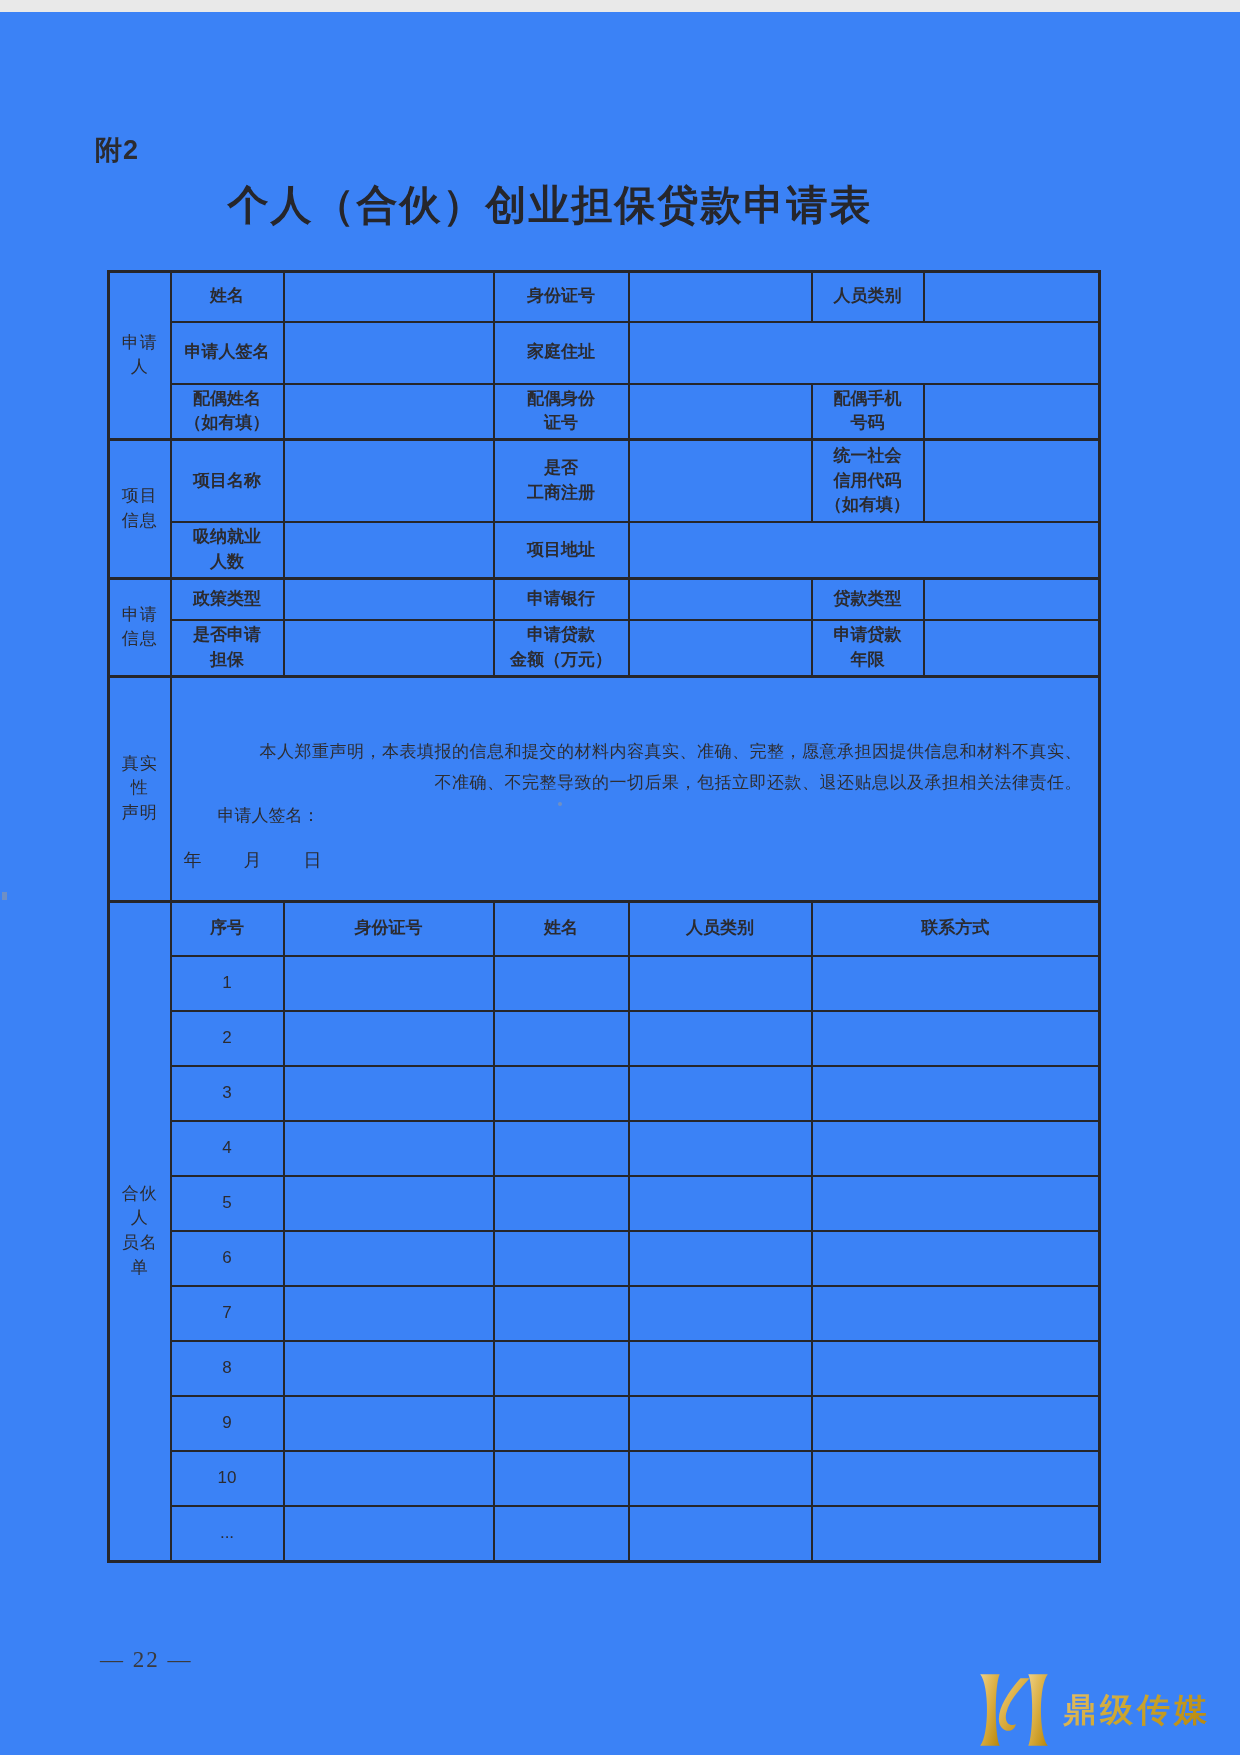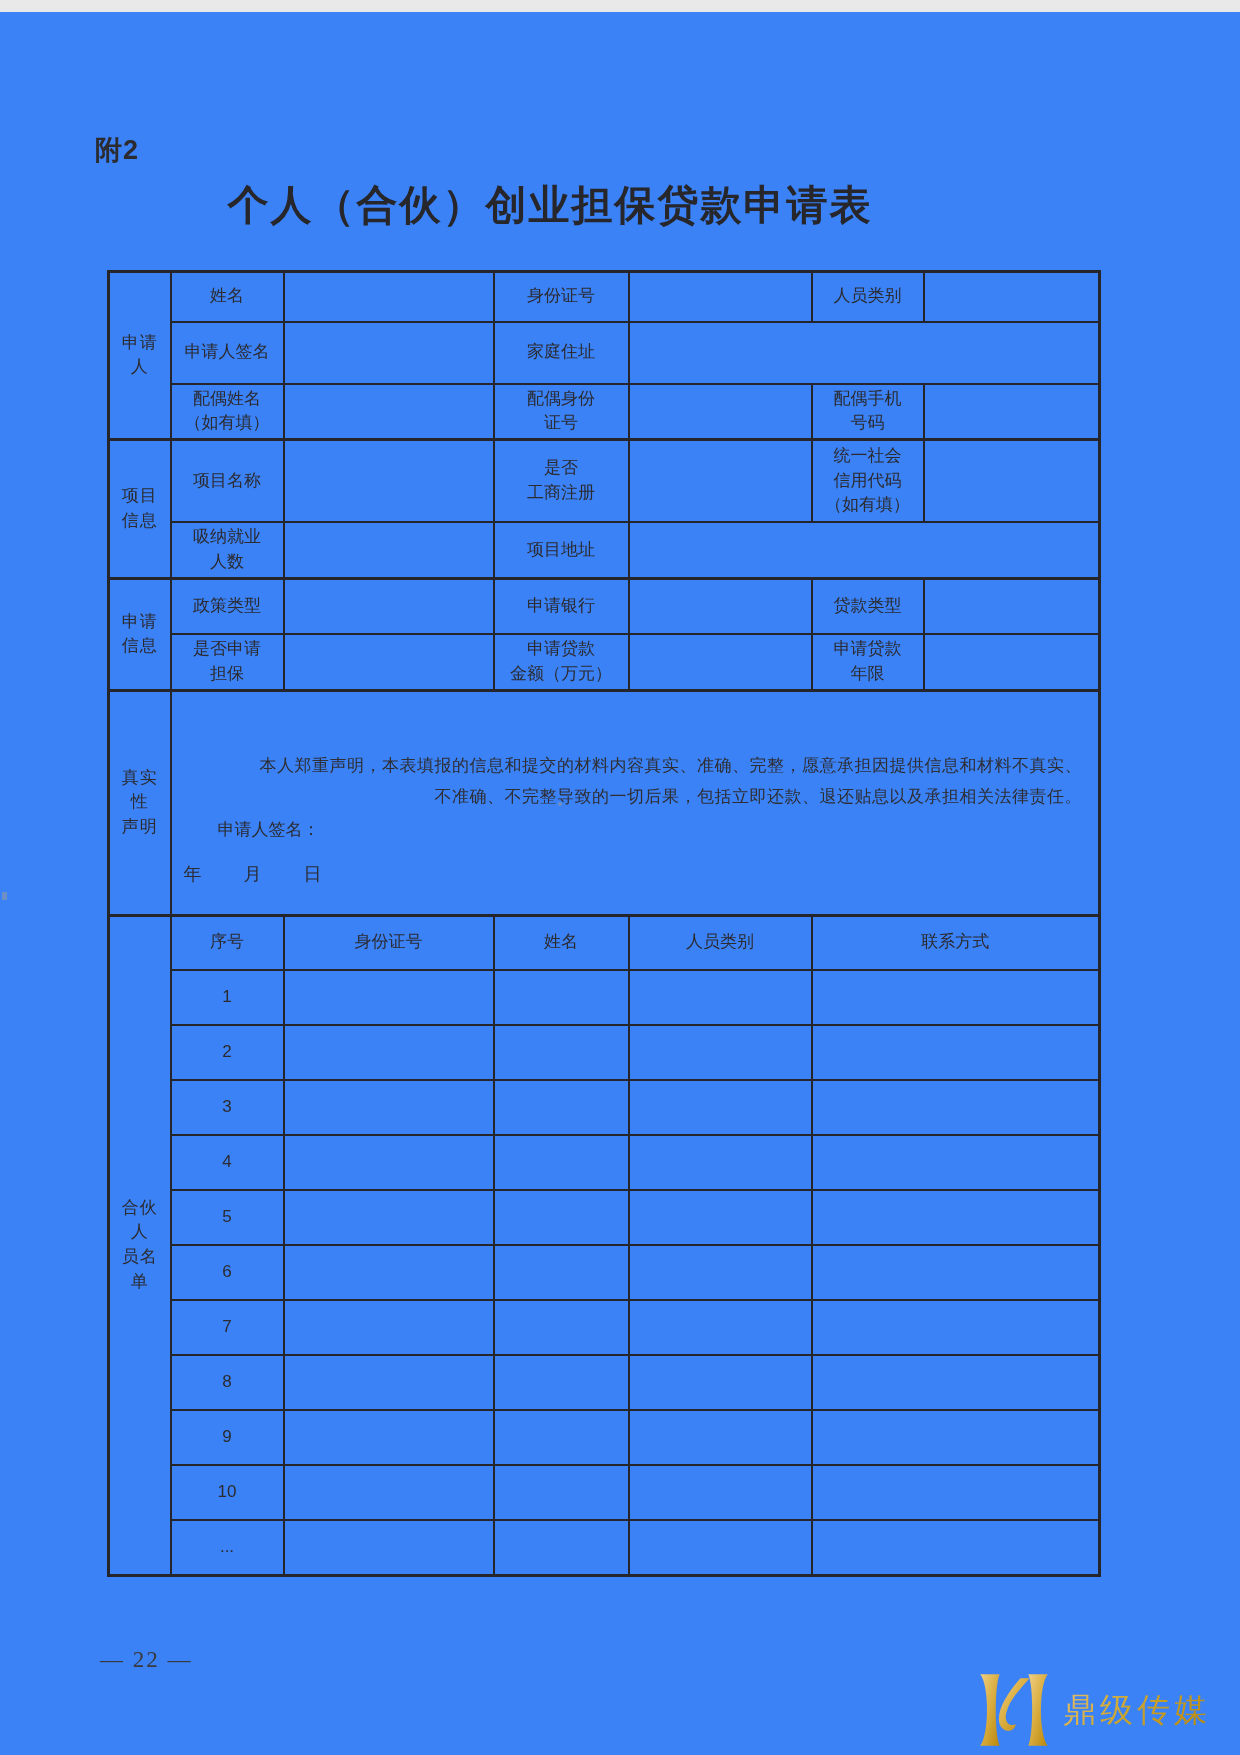--- a/index.html
+++ b/index.html
@@ -21,25 +21,25 @@
     position:absolute;left:107px;top:258px;width:991px;
     border-collapse:collapse;table-layout:fixed;
     border:3px solid #26262a;
   }
   .form-table td{
     border:2px solid #26262a;padding:2px 4px;
     font-size:17px;line-height:1.45;vertical-align:middle;
     text-align:center;overflow:hidden;
   }
   .seclbl{white-space:pre-line;letter-spacing:1px;}
-  .lbl{white-space:pre-line;}
+  .lbl{white-space:pre-line;font-weight:bold;}
   td.sec-top{border-top-width:3px;}
   
   tr.r1{height:50px;} tr.r2{height:62px;} tr.r3{height:53px;}
-  tr.r4{height:83px;} tr.r5{height:56px;} tr.r6{height:56px;padding-left:8px;}
+  tr.r4{height:83px;} tr.r5{height:56px;} tr.r6{height:42px;padding-left:8px;}
   tr.r7{height:51px;} tr.r8{height:225px;}
   tr.ph{height:55px;} tr.pr{height:55px;}
   
   td.decl-cell{vertical-align:top;text-align:left;padding:0;}
   .decl-inner{padding:58px 16px 0 12px;}
   .decl-body{
     white-space:pre-line;text-indent:2em;
     font-size:17px;line-height:31px;letter-spacing:0.5px;color:#2e2e33;text-align:right;
   }
   .decl-sign{margin-top:6px;text-indent:2em;font-size:17px;font-weight:400;}
@@ -48,21 +48,21 @@
   
   .page-number{
     position:absolute;left:100px;top:1635px;
     font-family:"Liberation Serif",serif;font-size:23px;color:#3a3a3e;letter-spacing:2px;
   }
   .brand{
     position:absolute;left:975px;top:1658px;display:flex;align-items:center;gap:10px;
   }
   .brand-logo{width:78px;height:80px;display:block;}
   .brand-text{
-    font-size:33px;font-weight:400;letter-spacing:4px;
+    font-size:33px;font-weight:700;letter-spacing:4px;
     color:#D2A13A;
     background:linear-gradient(135deg,#e6bf6a 0%,#caa52e 45%,#b8860b 100%);
     -webkit-background-clip:text;background-clip:text;text-align:center;-webkit-text-fill-color:transparent;
   }
   .scan-edge{
     position:absolute;left:0;bottom:0;width:100%;height:4px;
     background:linear-gradient(90deg,#cfcfcf 0%,#b5b5b5 30%,#d6d6d6 60%,#bdbdbd 100%);
   }
   .speck{position:absolute;background:#9a9a9a;border-radius:50%;opacity:.55;}
 </style>

